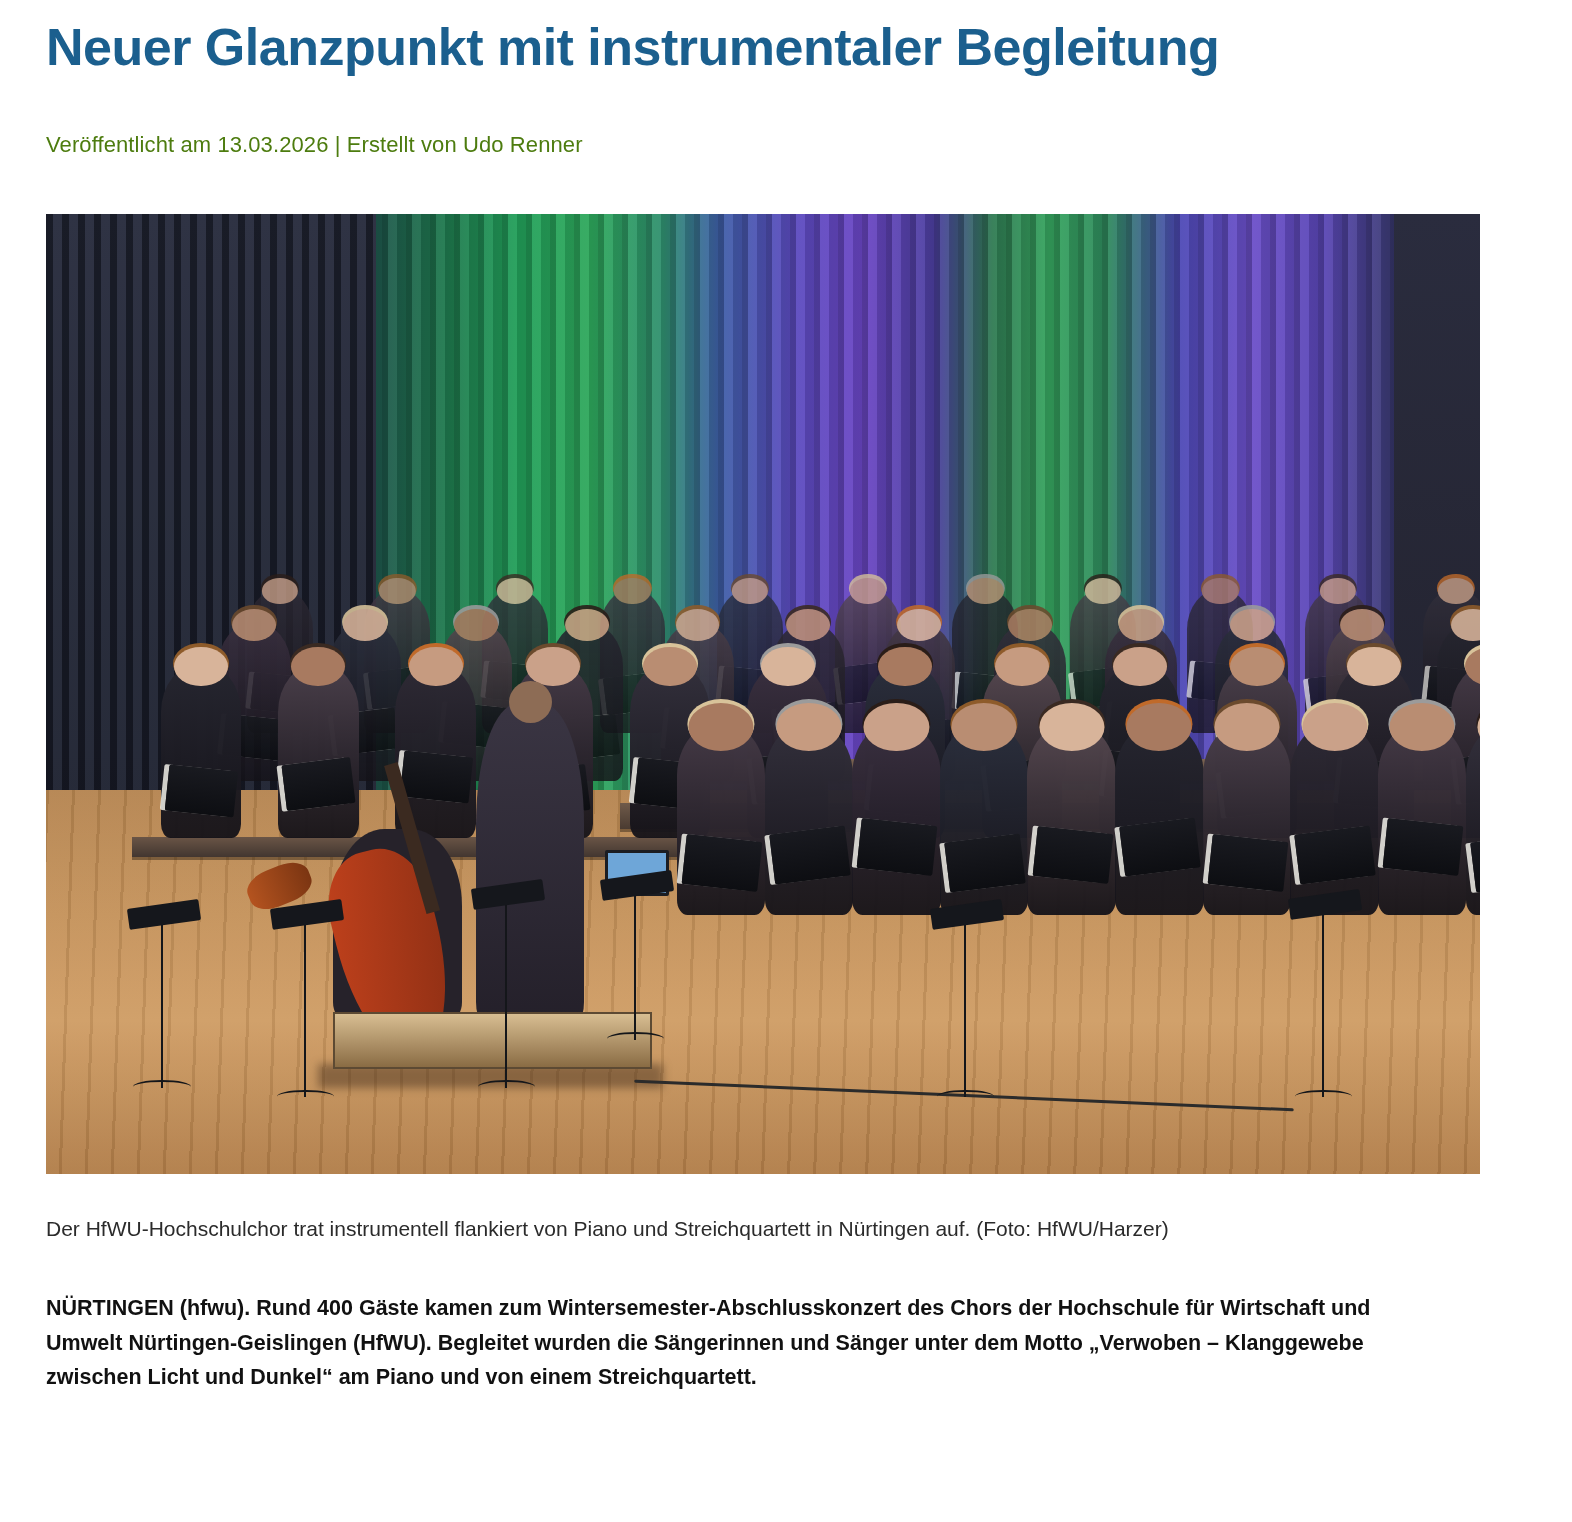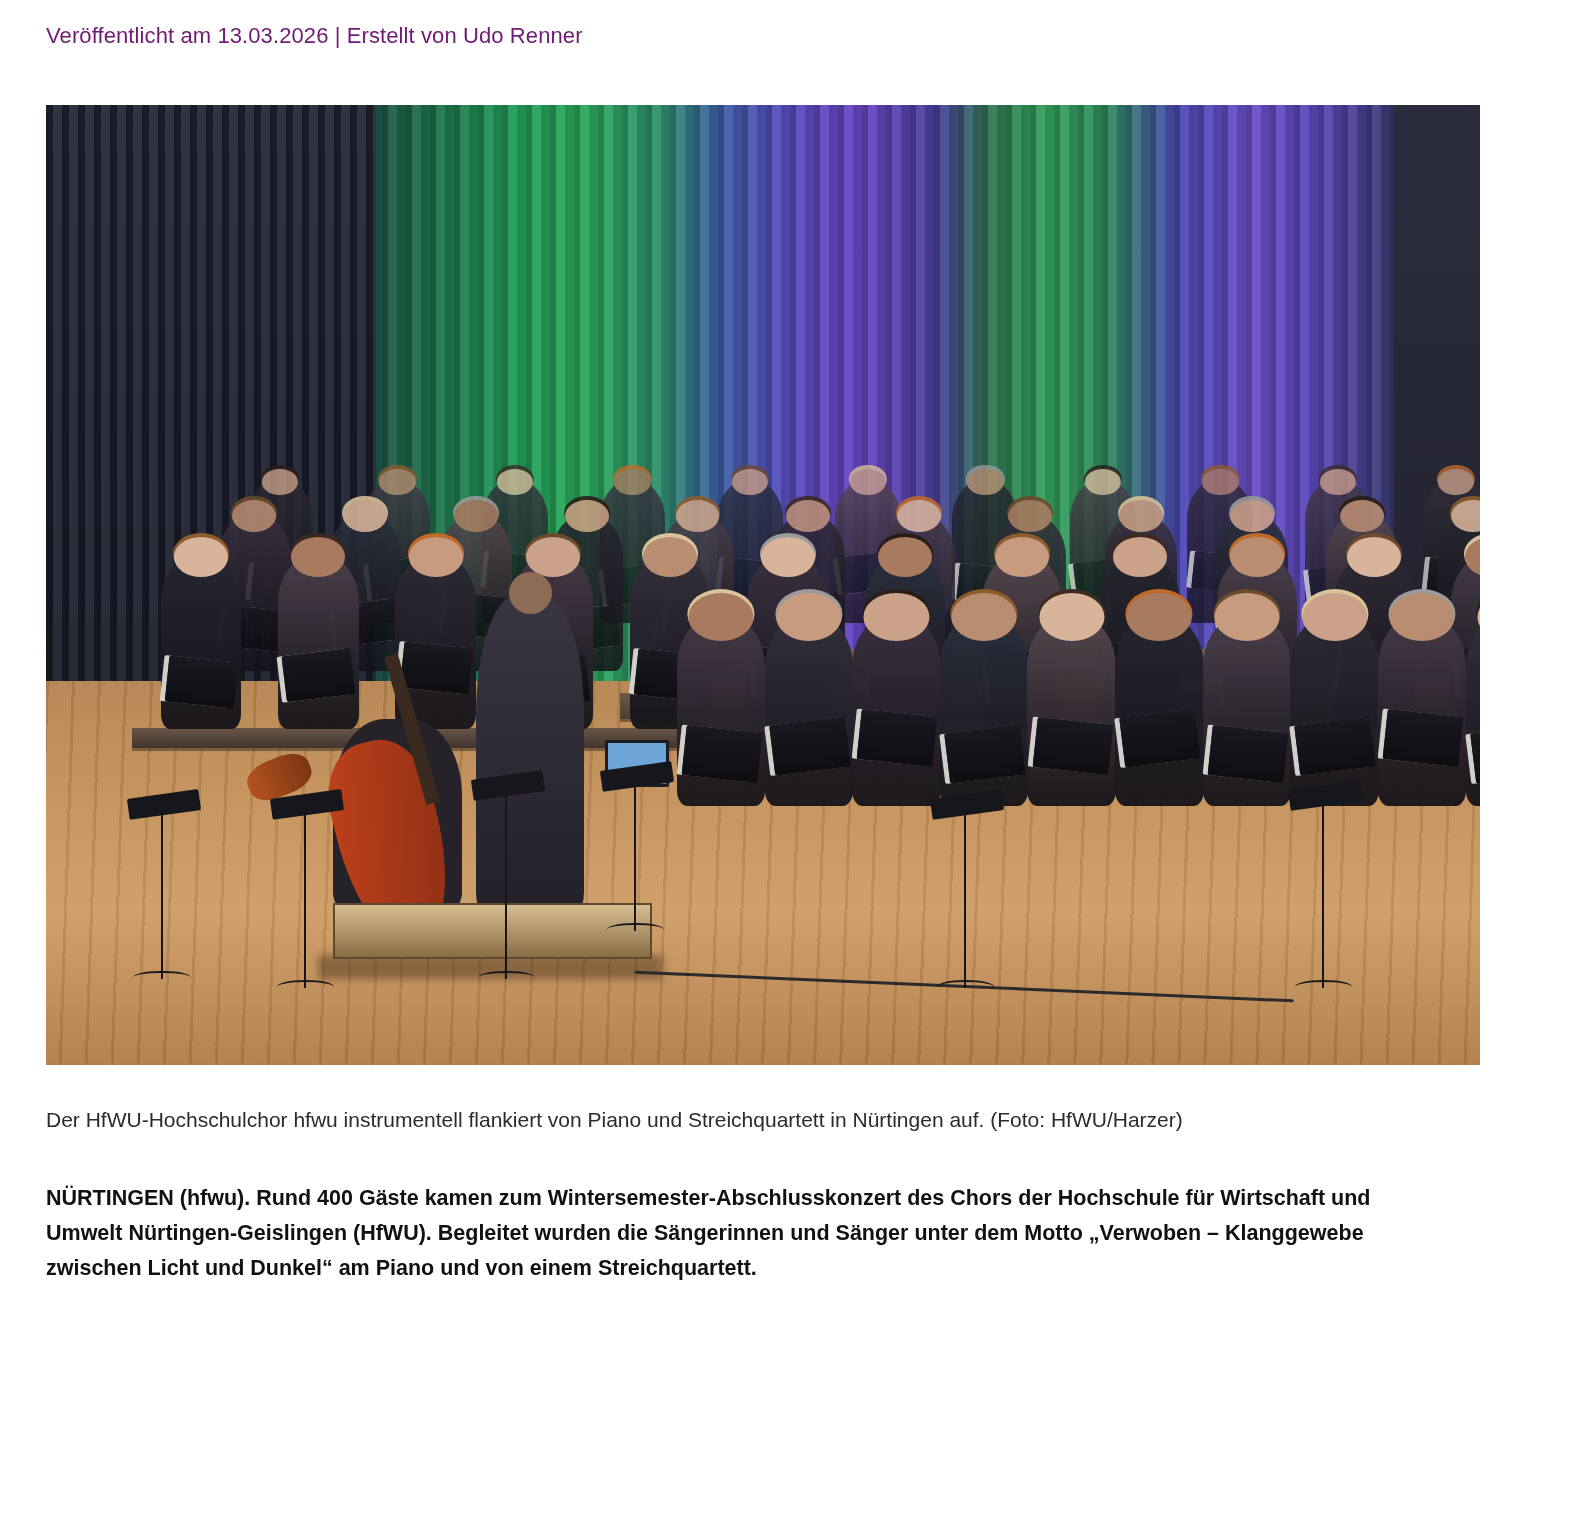--- a/index.html
+++ b/index.html
@@ -22,23 +22,23 @@
   .article-title {
     font-size: 52px;
     line-height: 1.12;
     font-weight: 700;
     color: #1b5f8e;
     letter-spacing: -0.5px;
     margin: 10px 0 0 0;
     padding-top: 8px;
   }
   .article-meta {
-    margin-top: 23px;
+    margin-top: 56px;
     font-size: 22px;
-    color: #701a75;
+    color: #4d7c0f;
     font-weight: 400;
     letter-spacing: 0.1px;
   }
   .figure {
     margin-top: 56px;
     width: 1434px;
   }
   .photo {
     position: relative;
     width: 1434px;
@@ -217,20 +217,21 @@
     line-height: 1.62;
     color: #111;
     max-width: 1400px;
   }
 </style>
 </head>
 <body>
 
 <div class="page">
 
+  <h1 class="article-title">Neuer Glanzpunkt mit instrumentaler Begleitung</h1>
 
   <div class="article-meta">Veröffentlicht am 13.03.2026 | Erstellt von Udo Renner</div>
 
   <figure class="figure" style="margin-left:0;">
 
     <div class="photo" role="img" aria-label="Hochschulchor auf der Bühne mit Dirigent, Cellistin und Geigerin vor farbig beleuchtetem Vorhang">
 
       <div class="curtain"></div>
       <div class="curtain-dark-left"></div>
       <div class="curtain-right-dark"></div>
@@ -453,19 +454,19 @@
           <div class="stand-legs" style="left:39.1%; bottom:13.4%;"></div>
           <div class="stand" style="left:64%; bottom:8%; height:19%;"></div>
           <div class="stand-top" style="left:61.7%; bottom:26%;"></div>
           <div class="stand-legs" style="left:62.1%; bottom:7.4%;"></div>
           <div class="stand" style="left:89%; bottom:8%; height:20%;"></div>
           <div class="stand-top" style="left:86.7%; bottom:27%;"></div>
           <div class="stand-legs" style="left:87.1%; bottom:7.4%;"></div>
         </div>
     </div>
 
-    <figcaption class="figcaption">Der HfWU-Hochschulchor hfwu instrumentell flankiert von Piano und Streichquartett in Nürtingen auf. (Foto: HfWU/Harzer)</figcaption>
+    <figcaption class="figcaption">Der HfWU-Hochschulchor trat instrumentell flankiert von Piano und Streichquartett in Nürtingen auf. (Foto: HfWU/Harzer)</figcaption>
   </figure>
 
 
   <p class="body-text">NÜRTINGEN (hfwu). Rund 400 Gäste kamen zum Wintersemester-Abschlusskonzert des Chors der Hochschule für Wirtschaft und Umwelt Nürtingen-Geislingen (HfWU). Begleitet wurden die Sängerinnen und Sänger unter dem Motto „Verwoben – Klanggewebe zwischen Licht und Dunkel“ am Piano und von einem Streichquartett.</p>
 
 </div>
 
 </body></html>

